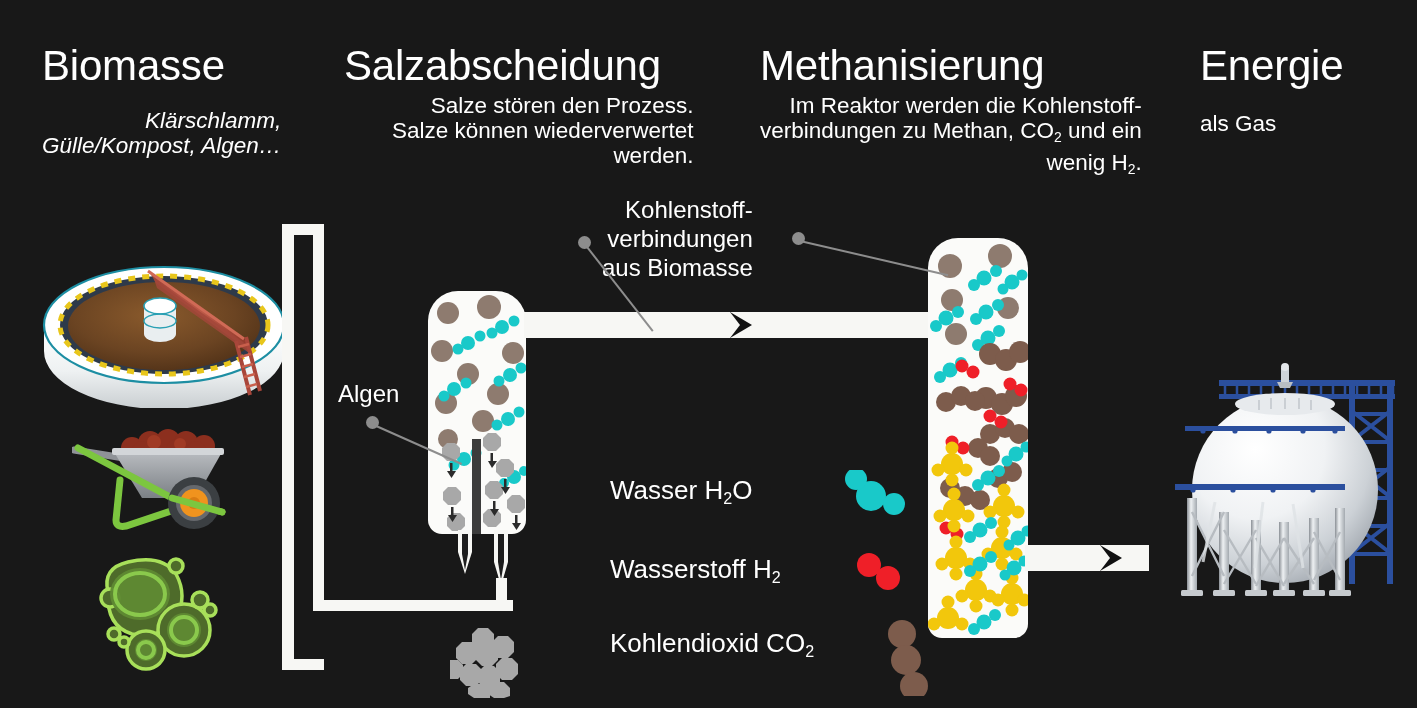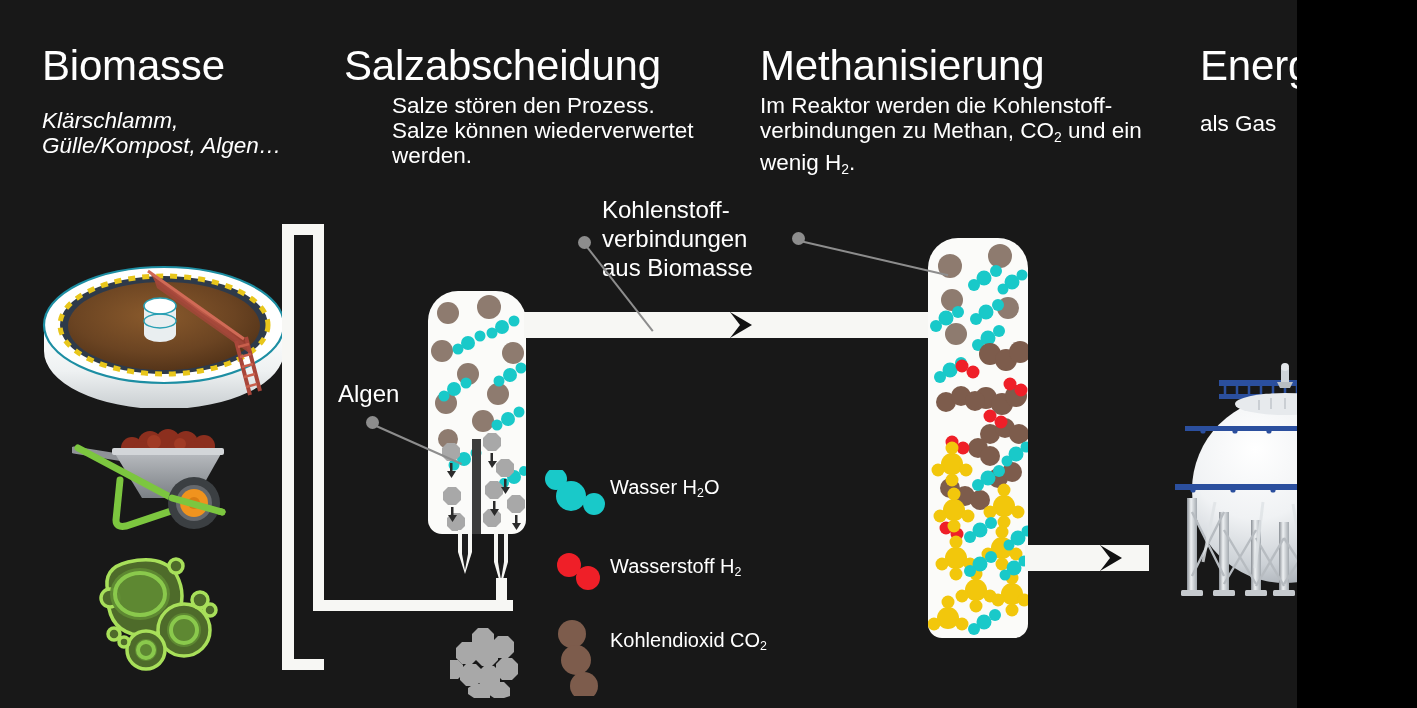--- a/index.html
+++ b/index.html
@@ -2,25 +2,26 @@
 <html><head>
 <meta charset="utf-8">
 <style>
   html,body{margin:0;padding:0;background:#000;}
   body{
     font-family:"Liberation Sans", sans-serif;
     -webkit-font-smoothing:antialiased;
   }
   #stage{
     position:relative;
-    width:1297px;
+    width:1417px;
     height:708px;
     background:#181818;
     overflow:hidden;
     color:#ffffff;
+    text-align:right;
   }
   .abs{position:absolute;}
 
   
   .col-title{
     font-size:42px;
     font-weight:400;
     line-height:1.0;
     letter-spacing:-0.2px;
     white-space:nowrap;
@@ -33,21 +34,21 @@
   }
   sub{font-size:0.62em; vertical-align:-0.28em;}
 
   
   .callout{
     font-size:24px;
     line-height:29px;
     white-space:pre-line;
   }
   .legend-label{
-    font-size:20px;
+    font-size:26px;
     line-height:1;
     white-space:nowrap;
   }
 
   
   .pipe{background:#f7f7f4;}
   .chev{
     width:0;height:0;
     border-top:13px solid transparent;
     border-bottom:13px solid transparent;

